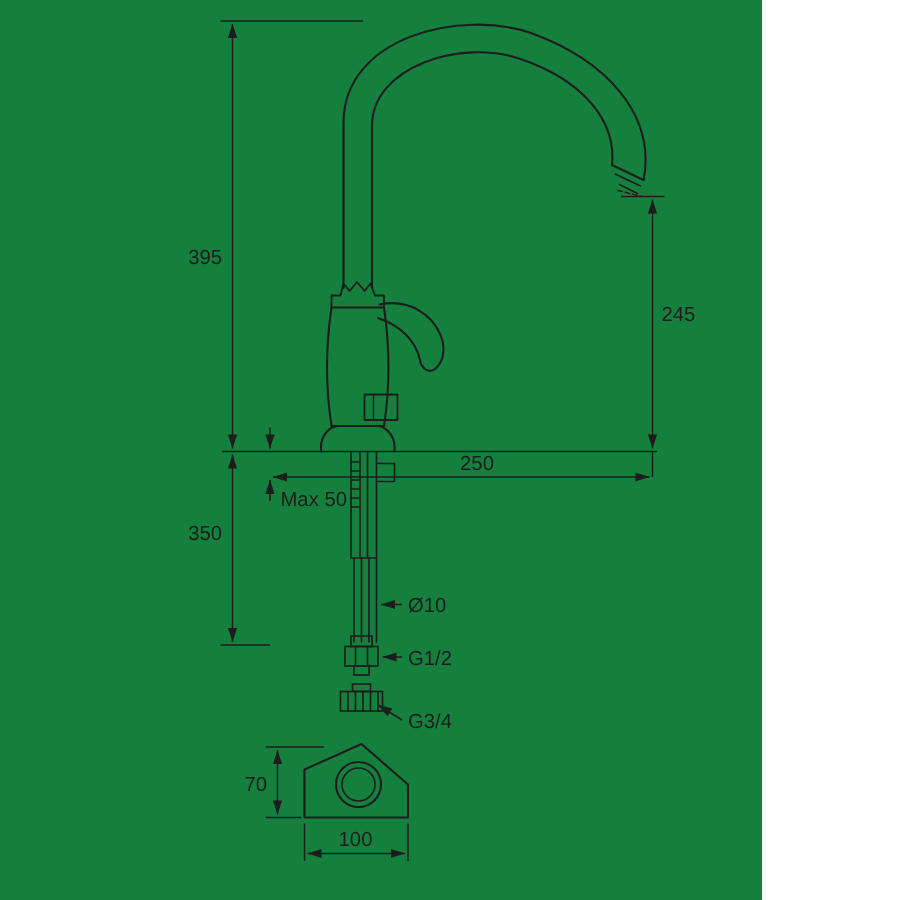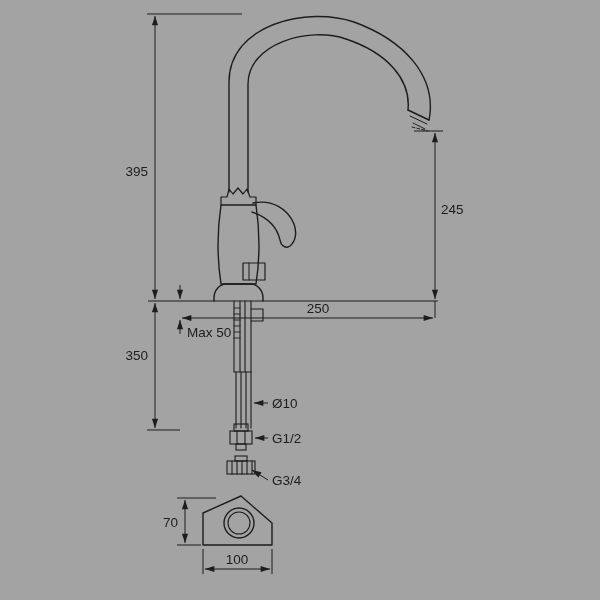--- a/index.html
+++ b/index.html
@@ -5,23 +5,23 @@
   html, body {
     margin: 0;
     padding: 0;
     background: #ffffff;
     width: 600px;
     height: 600px;
     overflow: hidden;
   }
   .canvas {
     position: relative;
-    width: 600px;
+    width: 508px;
     height: 600px;
-    background: #a3a3a3;
+    background: #15803d;
   }
   svg text {
     font-family: "Liberation Sans", sans-serif;
     font-size: 13.5px;
     fill: #1d1d1d;
   }
 </style>
 </head>
 <body>
 

